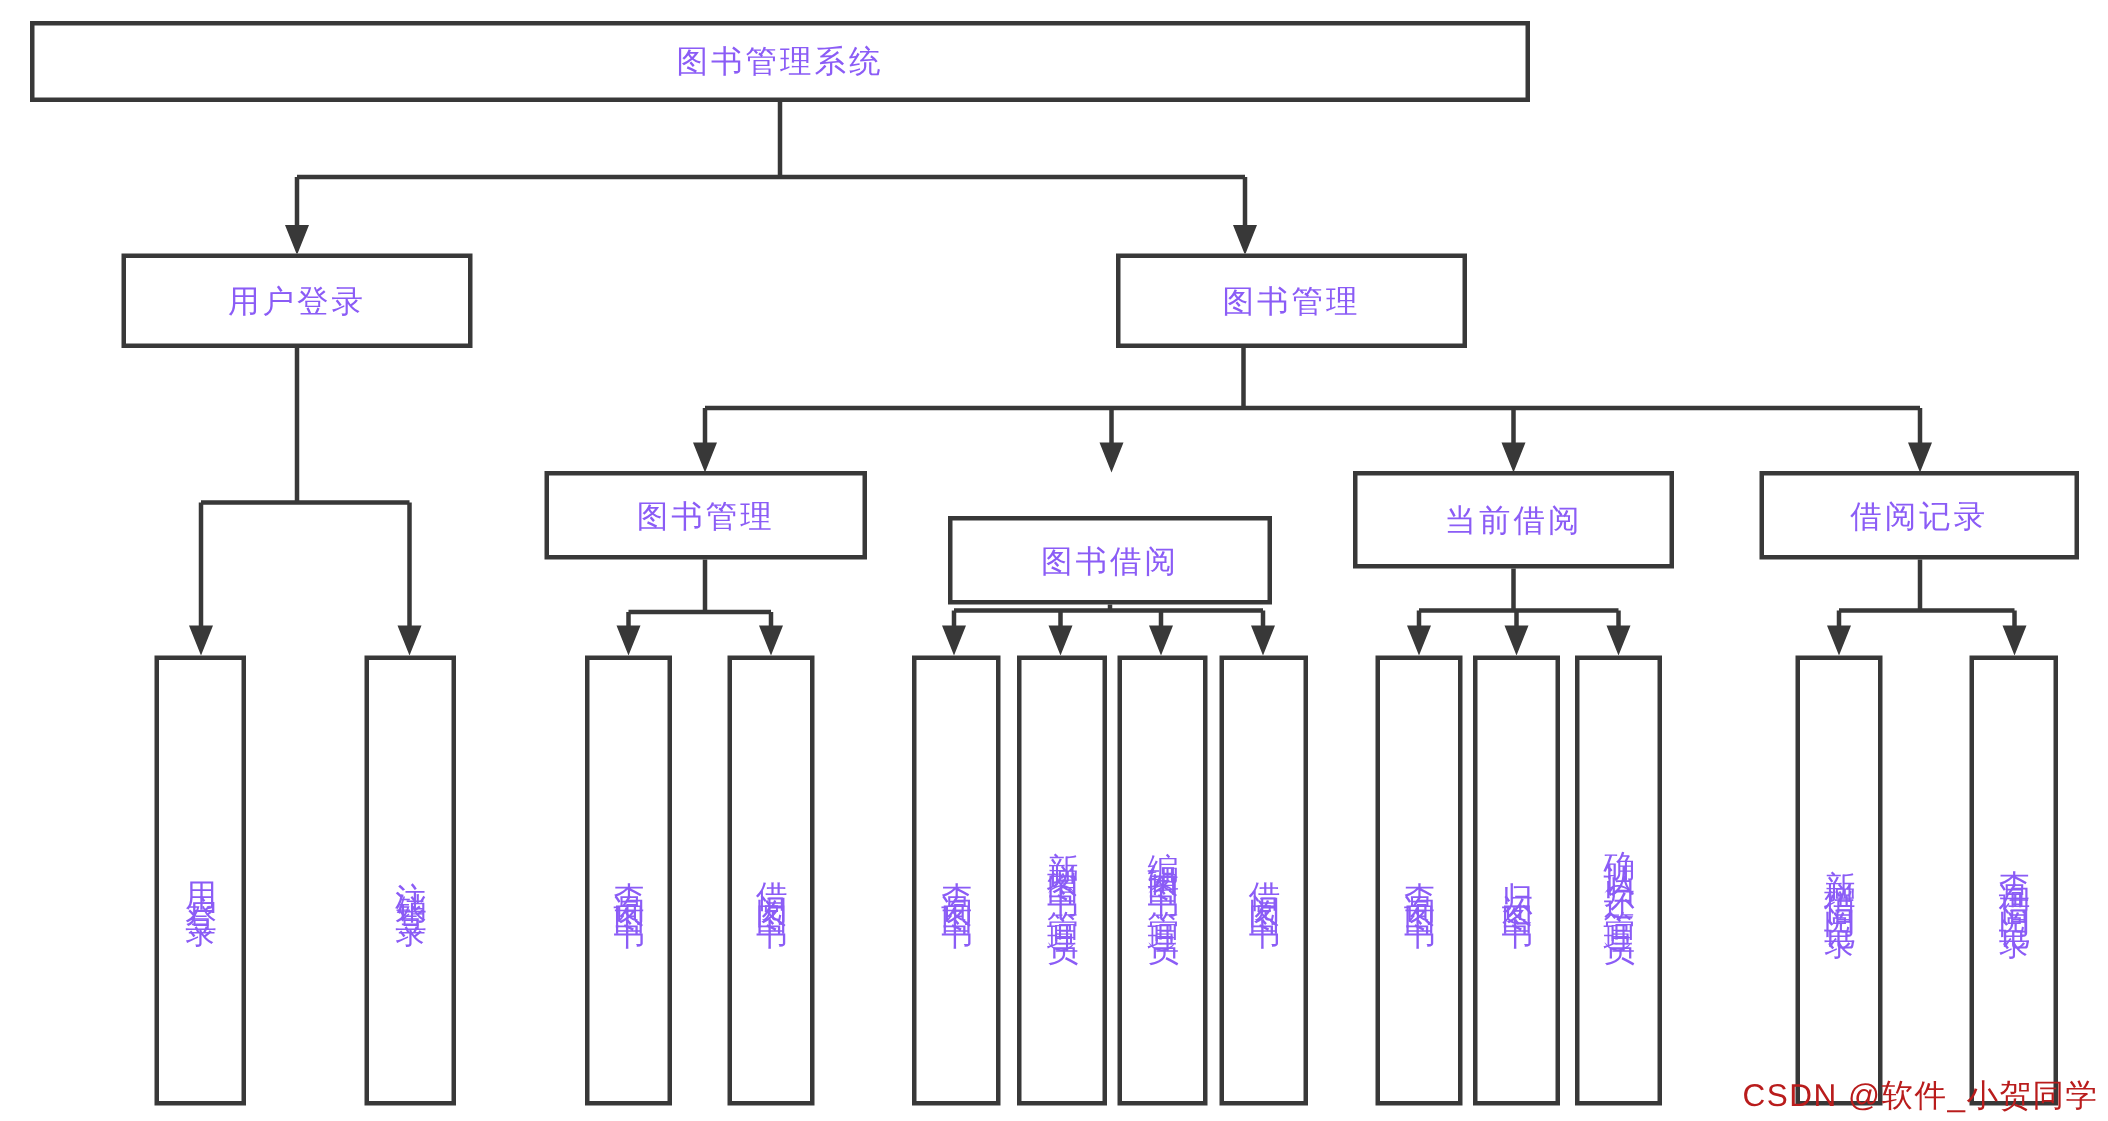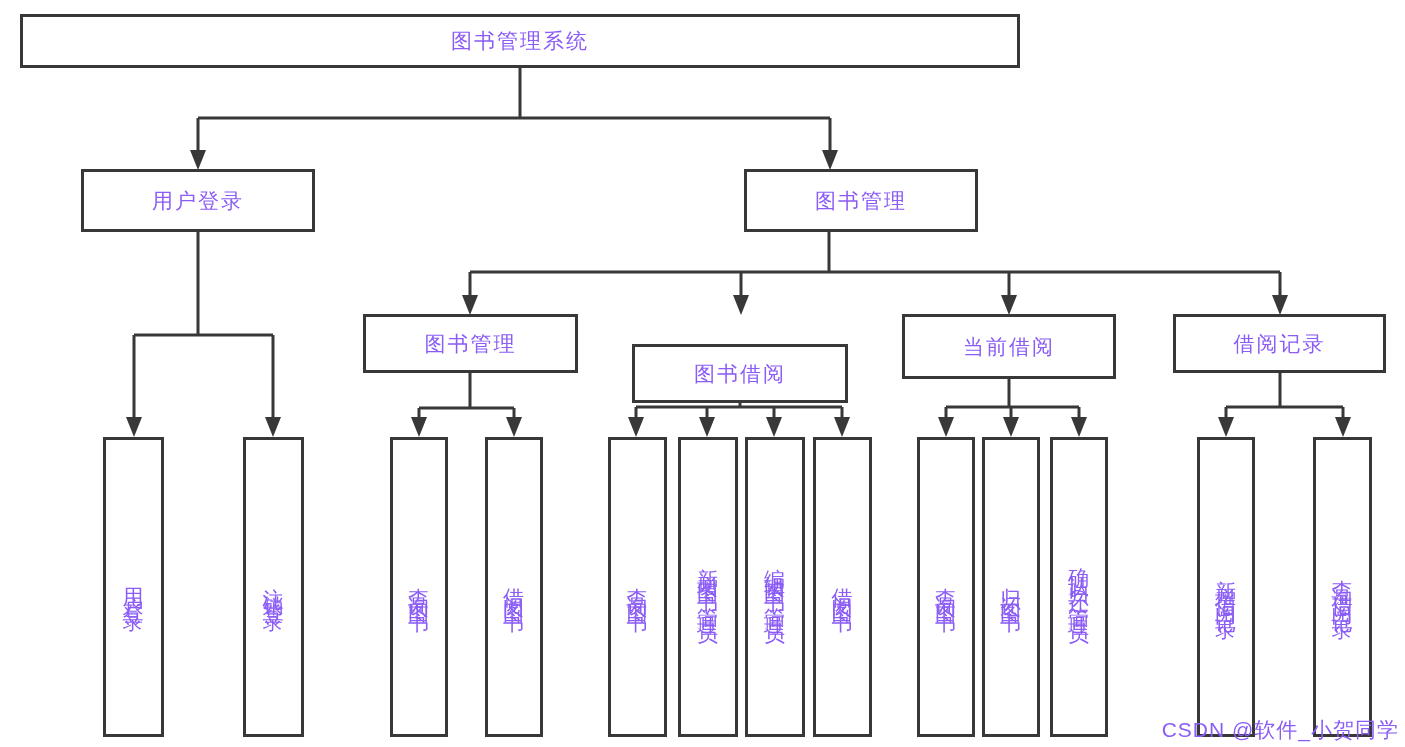--- a/index.html
+++ b/index.html
@@ -60,21 +60,21 @@
   .l9  { left: 917px;  width: 58px; }
   .l10 { left: 982px;  width: 58px; }
   .l11 { left: 1050px; width: 58px; }
   .l12 { left: 1197px; width: 58px; }
   .l13 { left: 1313px; width: 59px; }
   .watermark {
     position: absolute;
     right: 6px;
     bottom: 3px;
     z-index: 3;
-    color: #8b5cf6;
+    color: #b91c1c;
     font-size: 21px;
     letter-spacing: 1px;
   }
 </style>
 </head>
 <body>
 
 <div class="canvas">
 
   <svg class="wires" viewBox="0 0 1405 747" xmlns="http://www.w3.org/2000/svg">

